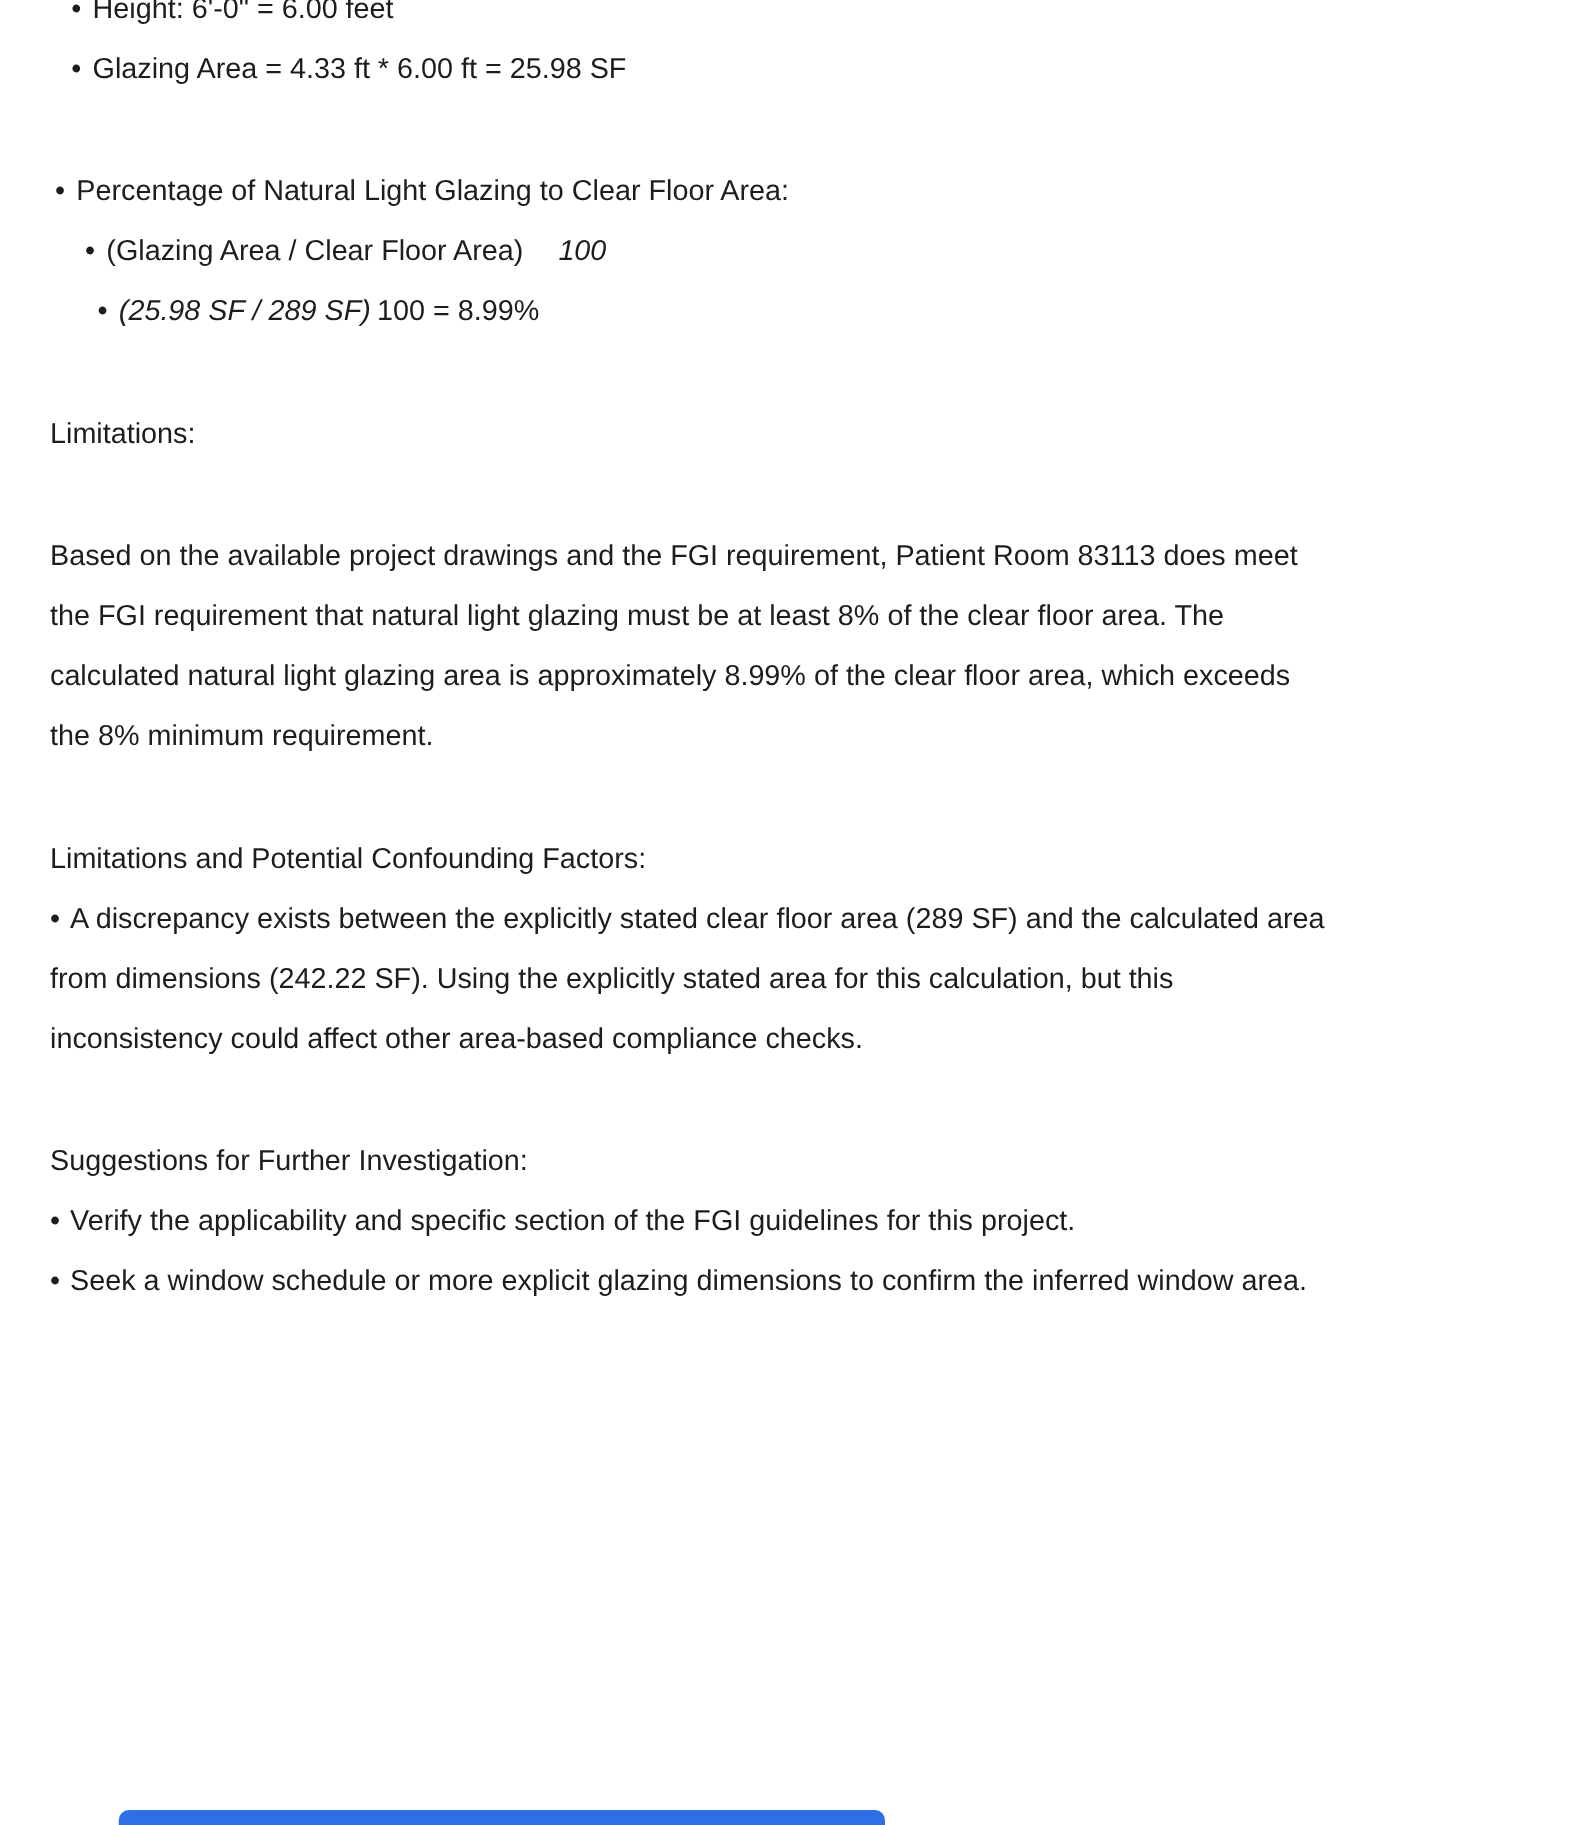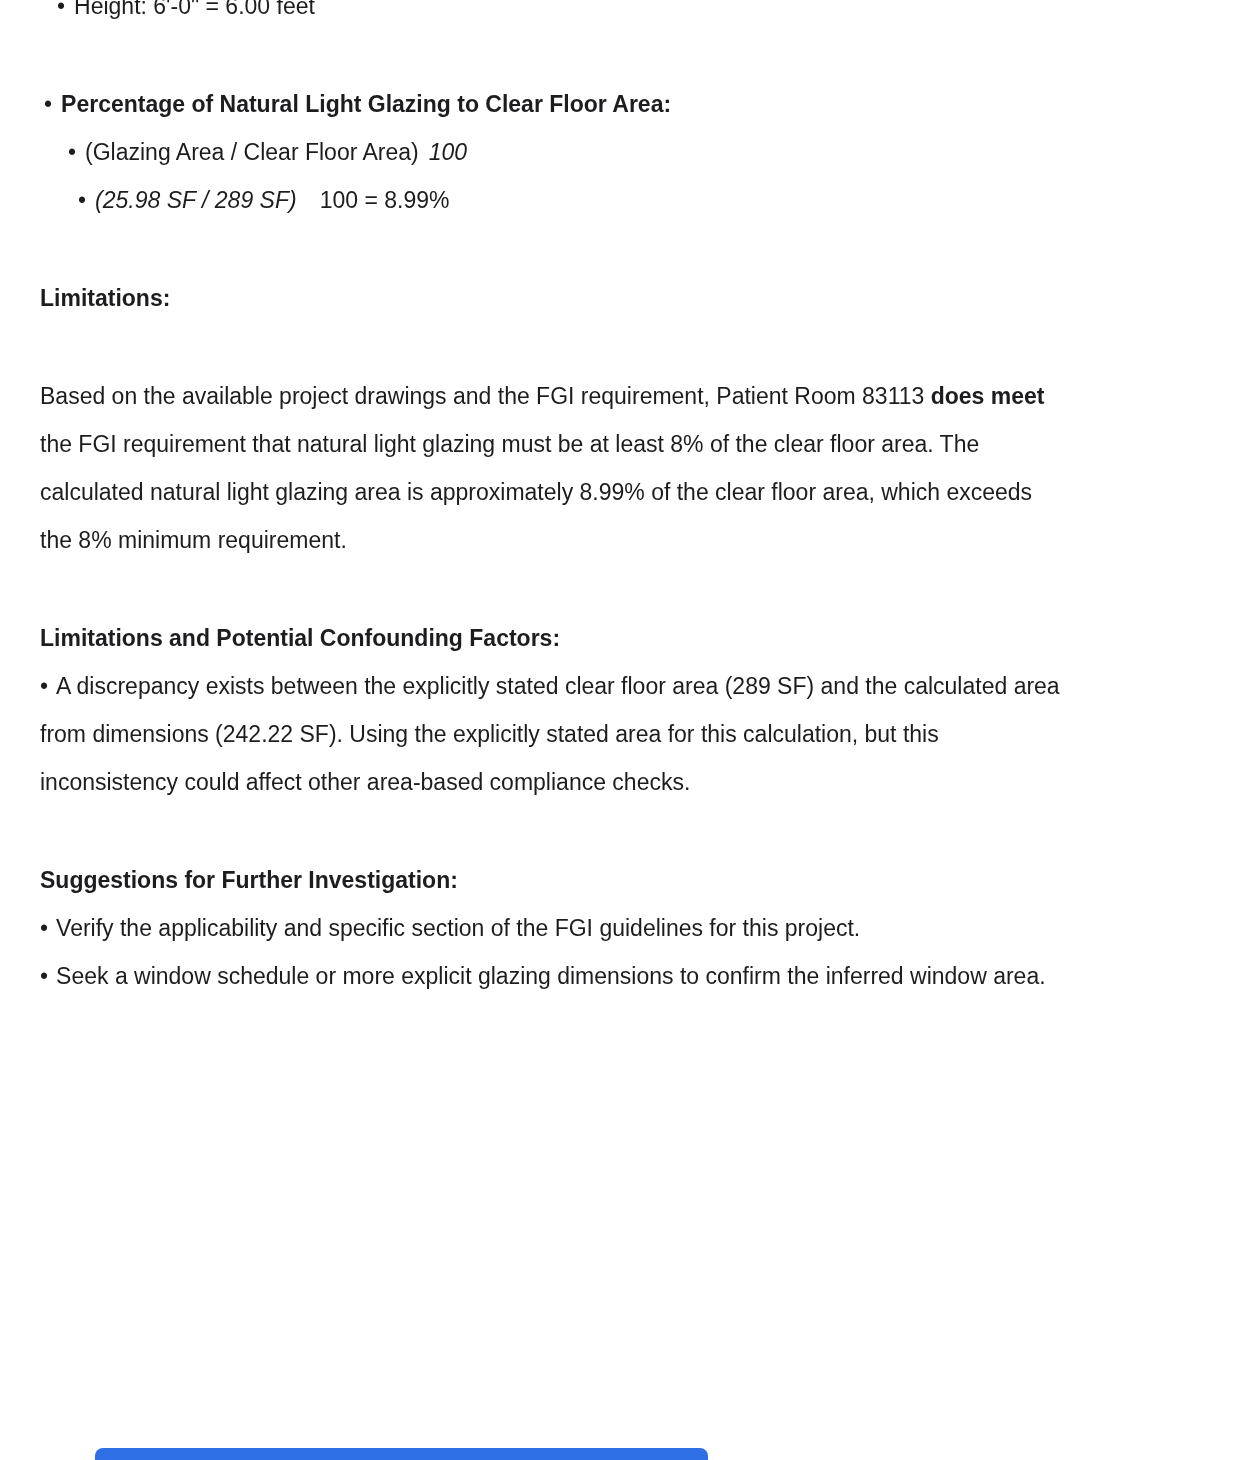--- a/index.html
+++ b/index.html
@@ -16,48 +16,51 @@
   }
   .content {
     position: absolute;
     top: -18px;
     left: 40px;
     width: 1020px;
   }
   .block { margin-top: 50px; }
   .block.first { margin-top: 0; }
   .tight { margin-top: 0; }
-  .bold { font-weight: 700; }
+  .bold { font-weight: 400; }
   .italic { font-style: italic; }
   .marker { display: inline; }
   .marker.gap { margin-right: 9px; }
   .indent-l2 { padding-left: 17px; }
   .indent-l1 { padding-left: 4px; }
   .indent-l3 { padding-left: 28px; }
   .indent-l4 { padding-left: 38px; }
-  .formula-mult { margin-left: 10px; }
-  .calc-rest { margin-left: 23px; }
+  .formula-mult { margin-left: 28px; }
+  .calc-rest { margin-left: 5px; }
   .bullet-par .marker { margin-right: 8px; }
   .bottom-bar {
     position: absolute;
     left: 95px;
     bottom: -3px;
     width: 613px;
     height: 15px;
     background: #2f6fe6;
     border-radius: 8px 8px 0 0;
   }
 </style>
 </head>
 <body>
 
 <div class="content">
 
   <div class="block first indent-l2">
     <span class="marker gap">•</span><span>Height: 6'-0" = 6.00 feet</span>
+  </div>
+  <div class="tight indent-l2">
+    <span class="marker gap">•</span><span>Glazing Area = 4.33 ft * 6.00 ft = 25.98 SF</span>
   </div>
 
   <div class="block indent-l1">
     <span class="marker gap">•</span><span class="bold">Percentage of Natural Light Glazing to Clear Floor Area:</span>
   </div>
   <div class="tight indent-l3">
     <span class="marker gap">•</span><span>(Glazing Area / Clear Floor Area)</span><span class="italic formula-mult">100</span>
   </div>
   <div class="tight indent-l4">
     <span class="marker gap">•</span><span class="italic">(25.98 SF / 289 SF)</span><span class="calc-rest">100 = 8.99%</span>

